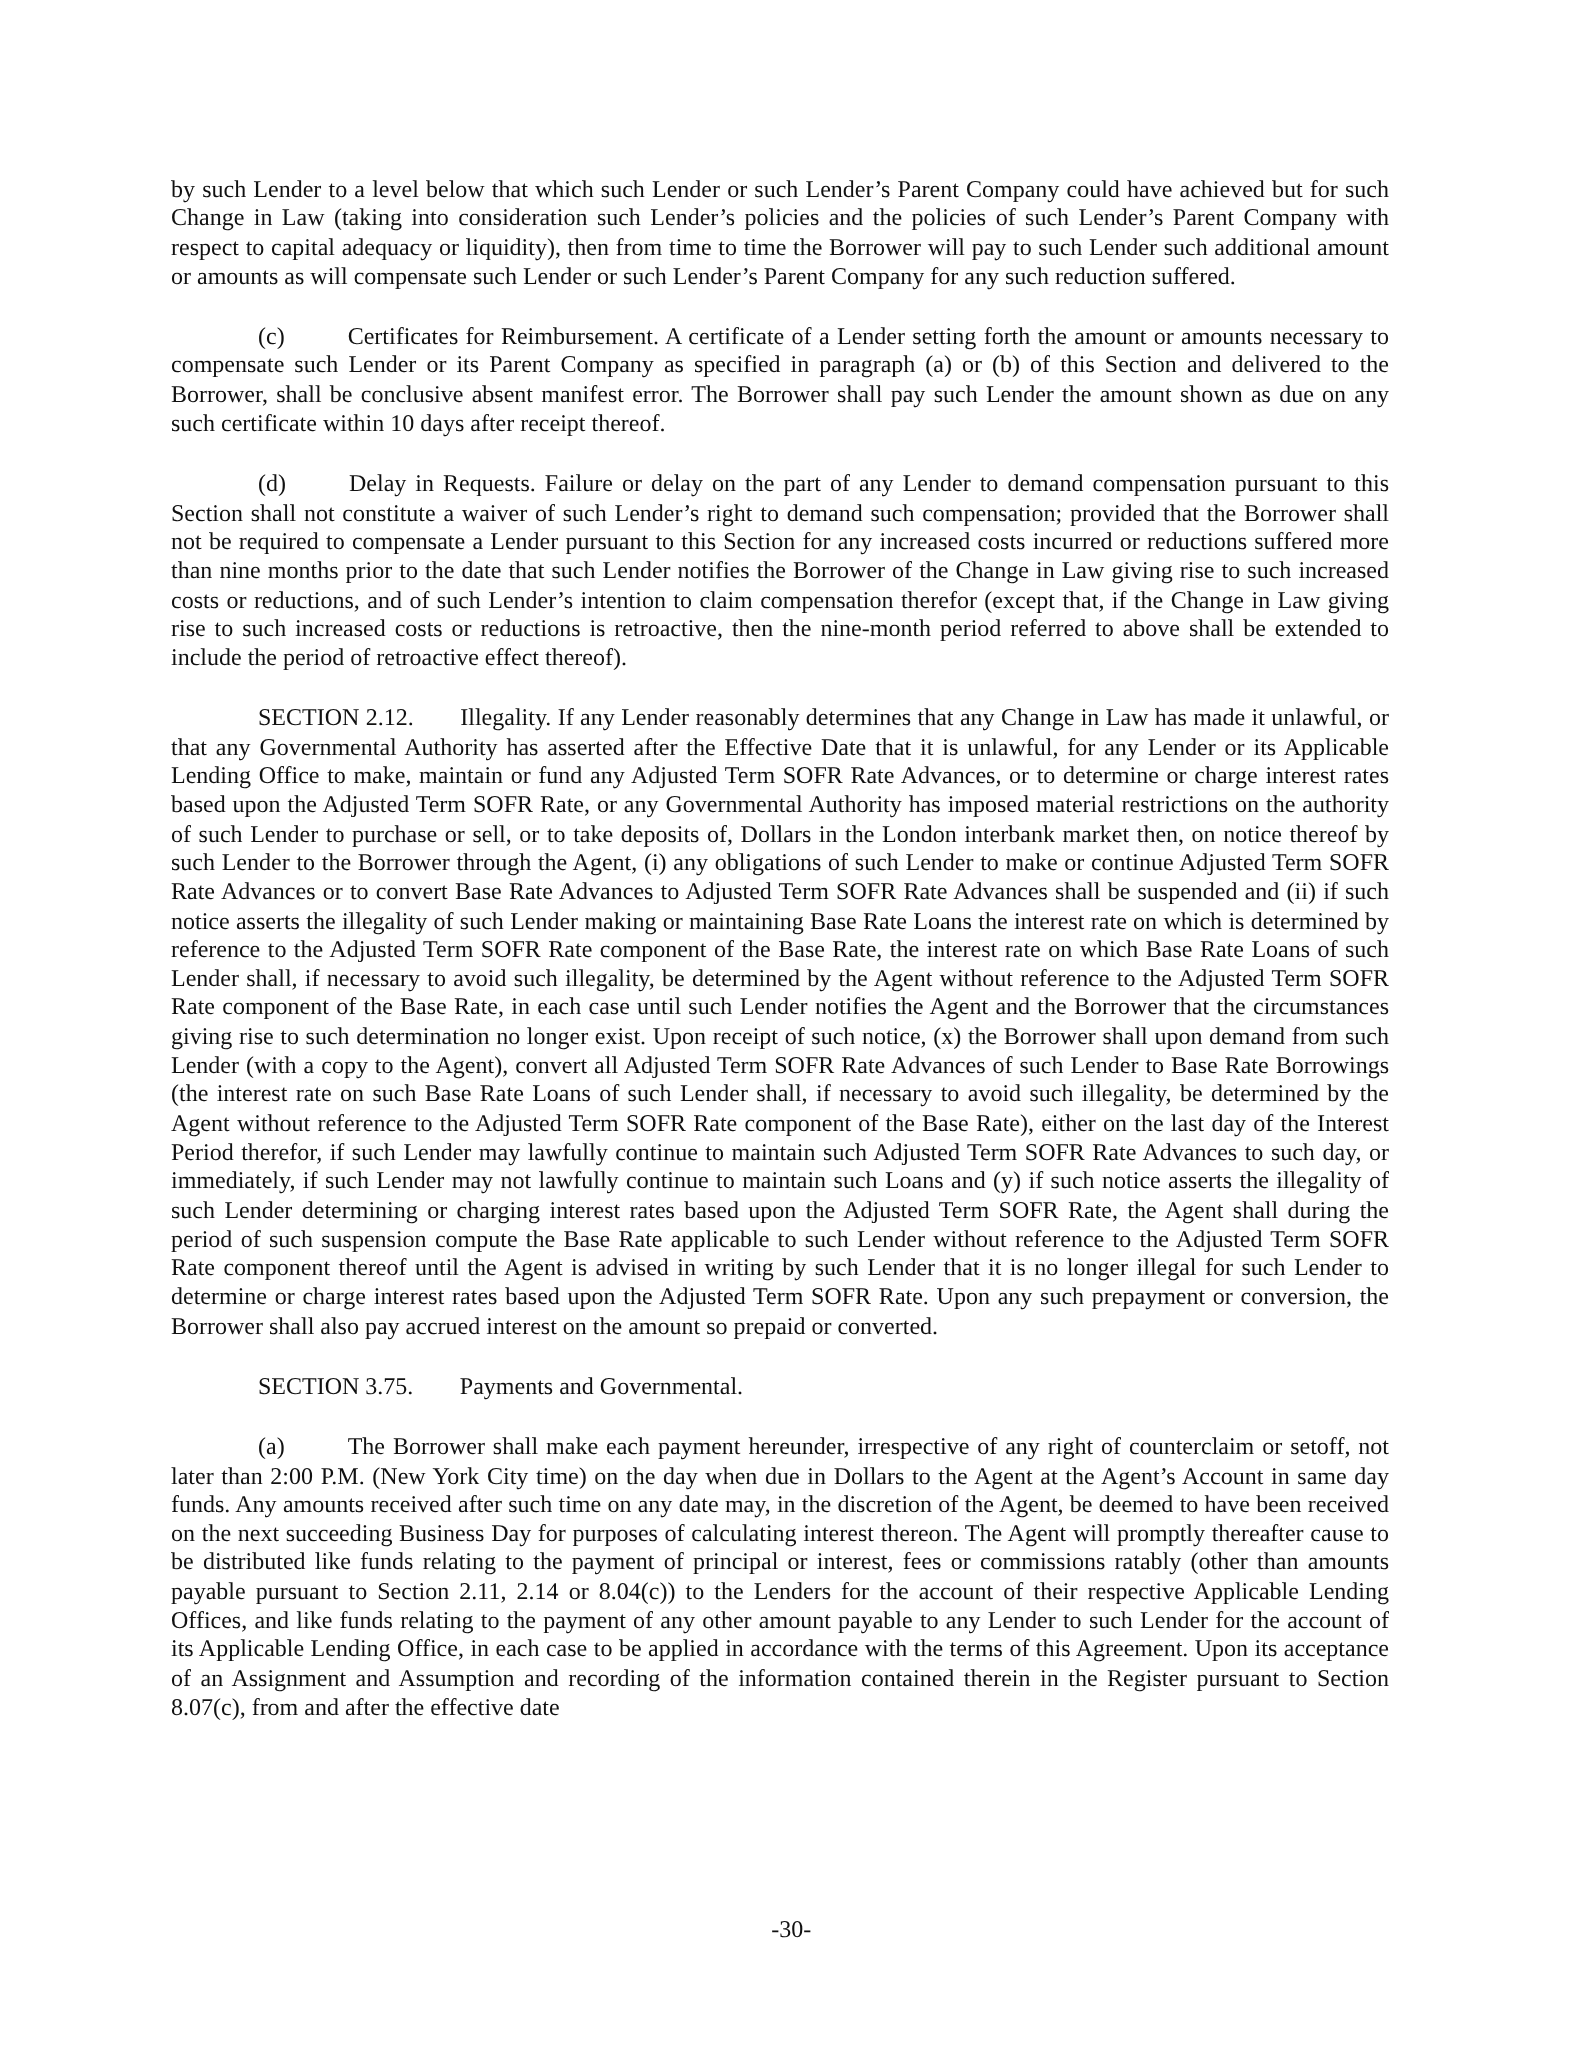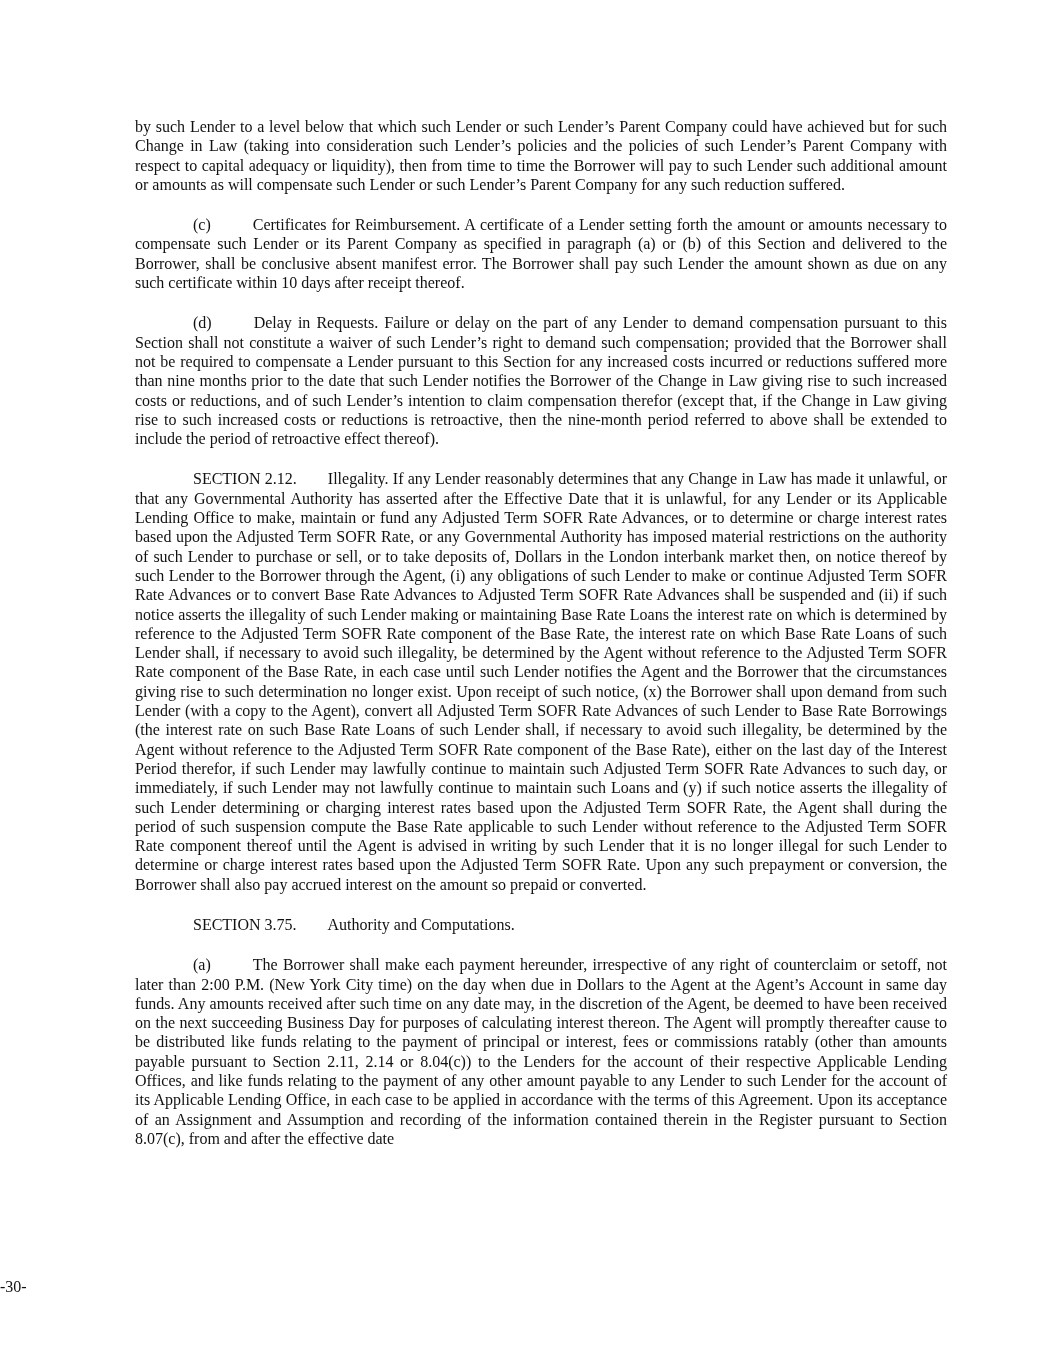--- a/index.html
+++ b/index.html
@@ -14,21 +14,21 @@
     margin: 0 auto;
     background: #ffffff;
     color: #111111;
     font-family: "Liberation Serif", "DejaVu Serif", serif;
     font-size: 16px;
     line-height: 19.3px;
     overflow: hidden;
   }
   .content {
     position: absolute;
-    left: 135px;
+    left: 114px;
     top: 117px;
     width: 812px;
   }
   .para {
     margin: 0 0 21px 0;
     text-align: justify;
     text-justify: inter-word;
   }
   .para:last-child { margin-bottom: 0; }
   .indent { text-indent: 58px; }
@@ -38,36 +38,37 @@
   }
   .tab-sm {
     display: inline-block;
     width: 31px;
   }
   .footer {
     position: absolute;
     top: 1277px;
     left: 0;
     width: 100%;
+    text-align: center;
   }
 </style>
 </head>
 <body>
 
 <div class="page">
   <div class="content">
 
     <p class="para"><span>by such Lender to a level below that which such Lender or such Lender’s Parent Company could have achieved but for such Change in Law (taking into consideration such Lender’s policies and the policies of such Lender’s Parent Company with respect to capital adequacy or liquidity), then from time to time the Borrower will pay to such Lender such additional amount or amounts as will compensate such Lender or such Lender’s Parent Company for any such reduction suffered.</span></p>
 
     <p class="para indent"><span>(c)</span><span class="tab"></span><span>Certificates for Reimbursement.</span><span> A certificate of a Lender setting forth the amount or amounts necessary to compensate such Lender or its Parent Company as specified in paragraph (a) or (b) of this Section and delivered to the Borrower, shall be conclusive absent manifest error.  The Borrower shall pay such Lender the amount shown as due on any such certificate within 10 days after receipt thereof.</span></p>
 
     <p class="para indent"><span>(d)</span><span class="tab"></span><span>Delay in Requests.</span><span> Failure or delay on the part of any Lender to demand compensation pursuant to this Section shall not constitute a waiver of such Lender’s right to demand such compensation; provided that the Borrower shall not be required to compensate a Lender pursuant to this Section for any increased costs incurred or reductions suffered more than nine months prior to the date that such Lender notifies the Borrower of the Change in Law giving rise to such increased costs or reductions, and of such Lender’s intention to claim compensation therefor (except that, if the Change in Law giving rise to such increased costs or reductions is retroactive, then the nine-month period referred to above shall be extended to include the period of retroactive effect thereof).</span></p>
 
     <p class="para indent"><span>SECTION 2.12.</span><span class="tab-sm"></span><span>Illegality.</span><span> If any Lender reasonably determines that any Change in Law has made it unlawful, or that any Governmental Authority has asserted after the Effective Date that it is unlawful, for any Lender or its Applicable Lending Office to make, maintain or fund any Adjusted Term SOFR Rate Advances, or to determine or charge interest rates based upon the Adjusted Term SOFR Rate, or any Governmental Authority has imposed material restrictions on the authority of such Lender to purchase or sell, or to take deposits of, Dollars in the London interbank market then, on notice thereof by such Lender to the Borrower through the Agent, (i) any obligations of such Lender to make or continue Adjusted Term SOFR Rate Advances or to convert Base Rate Advances to Adjusted Term SOFR Rate Advances shall be suspended and (ii) if such notice asserts the illegality of such Lender making or maintaining Base Rate Loans the interest rate on which is determined by reference to the Adjusted Term SOFR Rate component of the Base Rate, the interest rate on which Base Rate Loans of such Lender shall, if necessary to avoid such illegality, be determined by the Agent without reference to the Adjusted Term SOFR Rate component of the Base Rate, in each case until such Lender notifies the Agent and the Borrower that the circumstances giving rise to such determination no longer exist.  Upon receipt of such notice, (x) the Borrower shall upon demand from such Lender (with a copy to the Agent), convert all Adjusted Term SOFR Rate Advances of such Lender to Base Rate Borrowings (the interest rate on such Base Rate Loans of such Lender shall, if necessary to avoid such illegality, be determined by the Agent without reference to the Adjusted Term SOFR Rate component of the Base Rate), either on the last day of the Interest Period therefor, if such Lender may lawfully continue to maintain such Adjusted Term SOFR Rate Advances to such day, or immediately, if such Lender may not lawfully continue to maintain such Loans and (y) if such notice asserts the illegality of such Lender determining or charging interest rates based upon the Adjusted Term SOFR Rate, the Agent shall during the period of such suspension compute the Base Rate applicable to such Lender without reference to the Adjusted Term SOFR Rate component thereof until the Agent is advised in writing by such Lender that it is no longer illegal for such Lender to determine or charge interest rates based upon the Adjusted Term SOFR Rate.  Upon any such prepayment or conversion, the Borrower shall also pay accrued interest on the amount so prepaid or converted.</span></p>
 
-    <p class="para indent"><span>SECTION 3.75.</span><span class="tab-sm"></span><span>Authority and Computations.</span></p>
+    <p class="para indent"><span>SECTION 3.75.</span><span class="tab-sm"></span><span>Payments and Governmental.</span></p>
 
     <p class="para indent"><span>(a)</span><span class="tab"></span><span>The Borrower shall make each payment hereunder, irrespective of any right of counterclaim or setoff, not later than 2:00 P.M. (New York City time) on the day when due in Dollars to the Agent at the Agent’s Account in same day funds.  Any amounts received after such time on any date may, in the discretion of the Agent, be deemed to have been received on the next succeeding Business Day for purposes of calculating interest thereon.  The Agent will promptly thereafter cause to be distributed like funds relating to the payment of principal or interest, fees or commissions ratably (other than amounts payable pursuant to Section 2.11, 2.14 or 8.04(c)) to the Lenders for the account of their respective Applicable Lending Offices, and like funds relating to the payment of any other amount payable to any Lender to such Lender for the account of its Applicable Lending Office, in each case to be applied in accordance with the terms of this Agreement.  Upon its acceptance of an Assignment and Assumption and recording of the information contained therein in the Register pursuant to Section 8.07(c), from and after the effective date</span></p>
 
   </div>
 
   <div class="footer">-30-</div>
 </div>
 
 </body></html>

